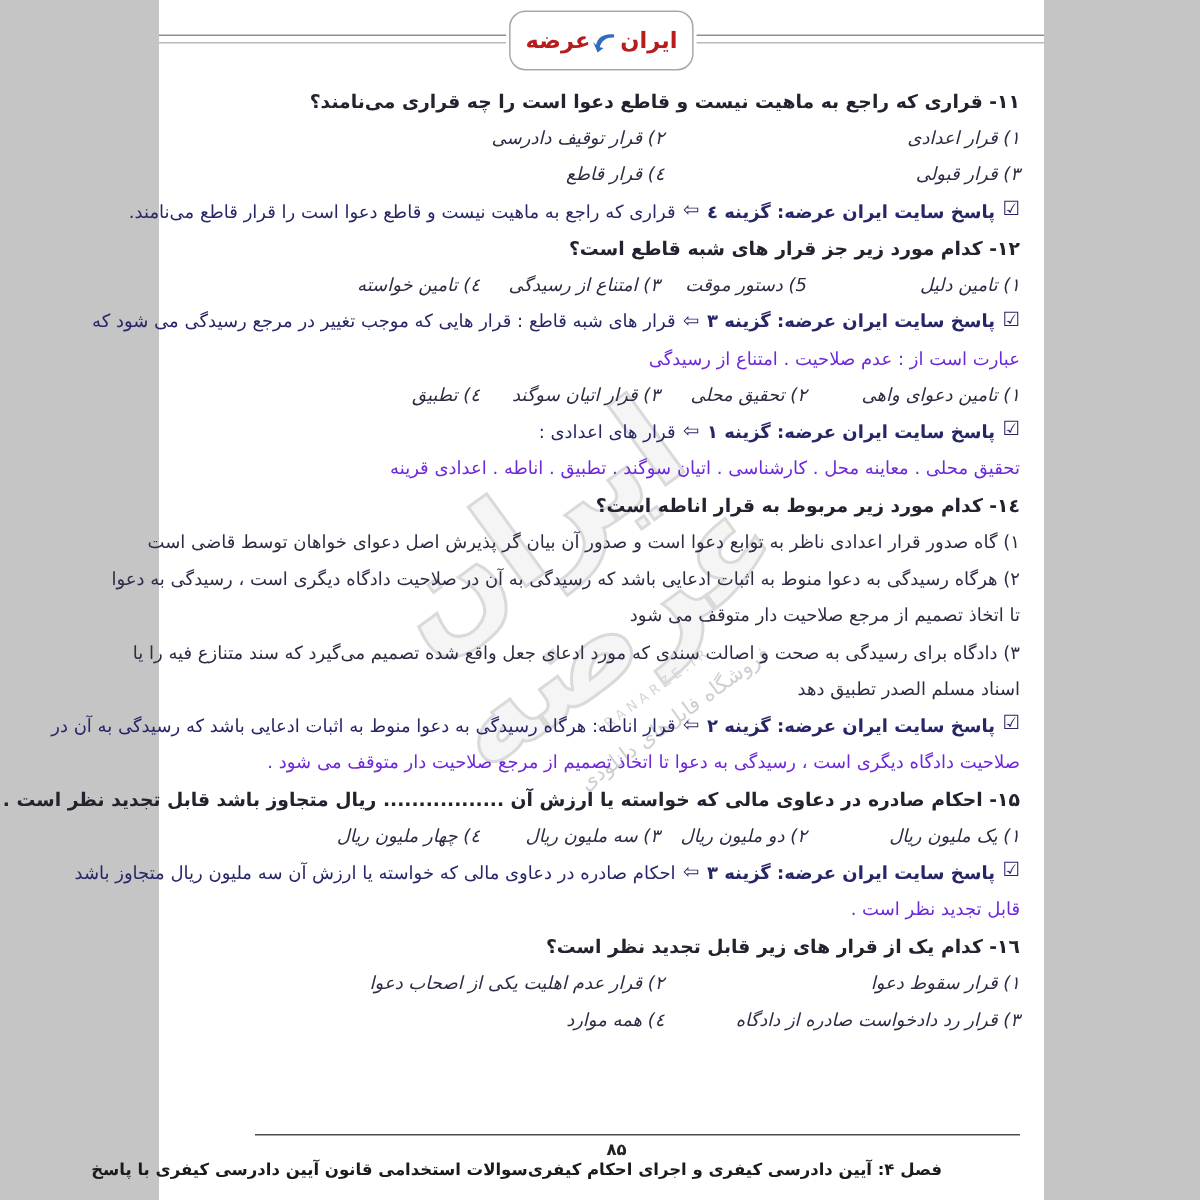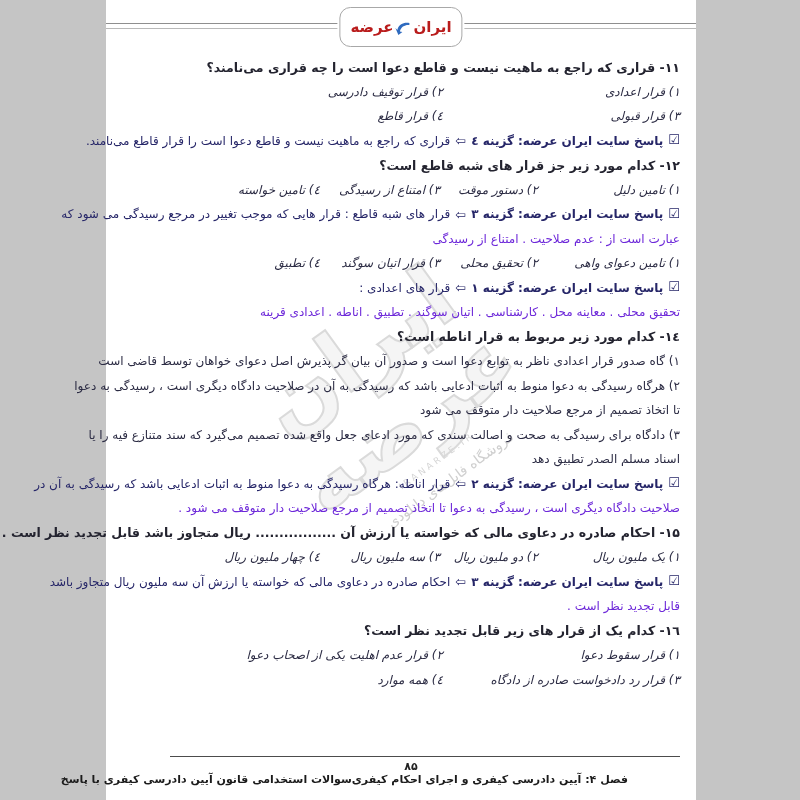--- a/index.html
+++ b/index.html
@@ -105,21 +105,21 @@
         <span class="lbl">پاسخ سایت ایران عرضه: گزینه ٤</span>
         <span class="arr">⇦</span>
         <span>قراری که راجع به ماهیت نیست و قاطع دعوا است را قرار قاطع می‌نامند.</span>
       </div>
     </div>
 
     <div>
       <div class="row q-title">۱۲- کدام مورد زیر جز قرار های شبه قاطع است؟</div>
       <div class="row opt cols4">
         <span>۱) تامین دلیل</span>
-        <span>۲) دستور موقت</span>
+        <span>5) دستور موقت</span>
         <span>۳) امتناع از رسیدگی</span>
         <span>٤) تامین خواسته</span>
       </div>
       <div class="row ans">
         <span class="chk">☑</span>
         <span class="lbl">پاسخ سایت ایران عرضه: گزینه ۳</span>
         <span class="arr">⇦</span>
         <span>قرار های شبه قاطع : قرار هایی که موجب تغییر در مرجع رسیدگی می شود که</span>
       </div>
       <div class="row ans-cont">عبارت است از :  عدم صلاحیت . امتناع از رسیدگی</div>

